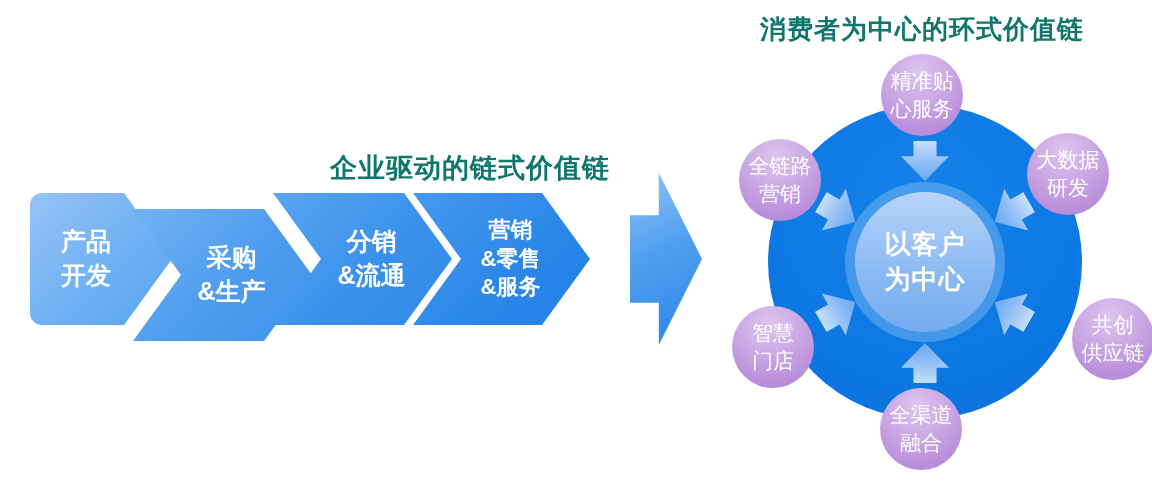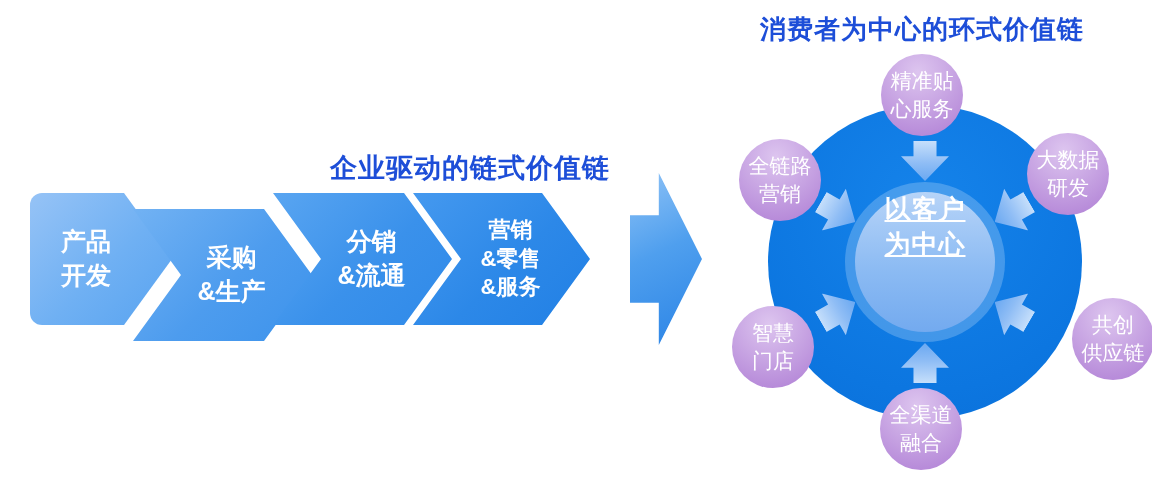--- a/index.html
+++ b/index.html
@@ -2,21 +2,21 @@
 <html><head>
 <meta charset="utf-8">
 <style>
   html,body { margin:0; padding:0; background:#ffffff; }
   .canvas {
     position:relative; width:1152px; height:488px;
     background:#ffffff; overflow:hidden;
     font-family:"Liberation Sans", sans-serif;
   }
   .title {
-    position:absolute; font-weight:bold; color:#1d4ed8;
+    position:absolute; font-weight:bold; color:#0f766e;
     text-align:center; letter-spacing:1px; white-space:nowrap;
   }
   .left-title  { left:50px;  top:150px; width:560px; font-size:27px;text-align:right; }
   .right-title { left:712px; top:12px;  width:420px; font-size:26px; }
 
   
   .chev {
     position:absolute; top:193px; height:132px;
     display:flex; align-items:center; justify-content:center;
     color:#ffffff; font-weight:bold; font-size:25px; line-height:1.35;
@@ -52,23 +52,23 @@
     background:radial-gradient(circle at 50% 32%, #1583ea 0%, #0c76e0 70%, #0a70da 100%);
   }
   .halo {
     position:absolute; left:845px; top:182px; width:160px; height:160px;
     border-radius:50%; z-index:2; background:rgba(190,220,250,0.30);
   }
   .center-node {
     position:absolute; left:855px; top:192px; width:140px; height:140px;
     border-radius:50%; z-index:4;
     background:linear-gradient(180deg,#b7d4f8 0%,#8cbbf3 55%,#73aaef 100%);
-    display:flex; justify-content:center;
+    display:flex; align-items:center; justify-content:center;
     color:#ffffff; font-weight:bold; font-size:26px; line-height:1.35;
-    text-align:center; letter-spacing:1px;text-decoration:underline;
+    text-align:center; letter-spacing:1px;
   }
   .center-node .t { white-space:pre-line; }
 
   .ring-arrow {
     position:absolute; width:40px; height:48px; z-index:3;
     background:linear-gradient(90deg,#c6dffb 0%,#8fbdf5 55%,#6aa8f1 100%);
     clip-path:polygon(0 26%,38% 26%,38% 0,100% 50%,38% 100%,38% 74%,0 74%);
   }
   .ra-top    { left:905px; top:137px; transform:rotate(90deg);  }
   .ra-tr     { left:992px; top:188px; transform:rotate(150deg); }

